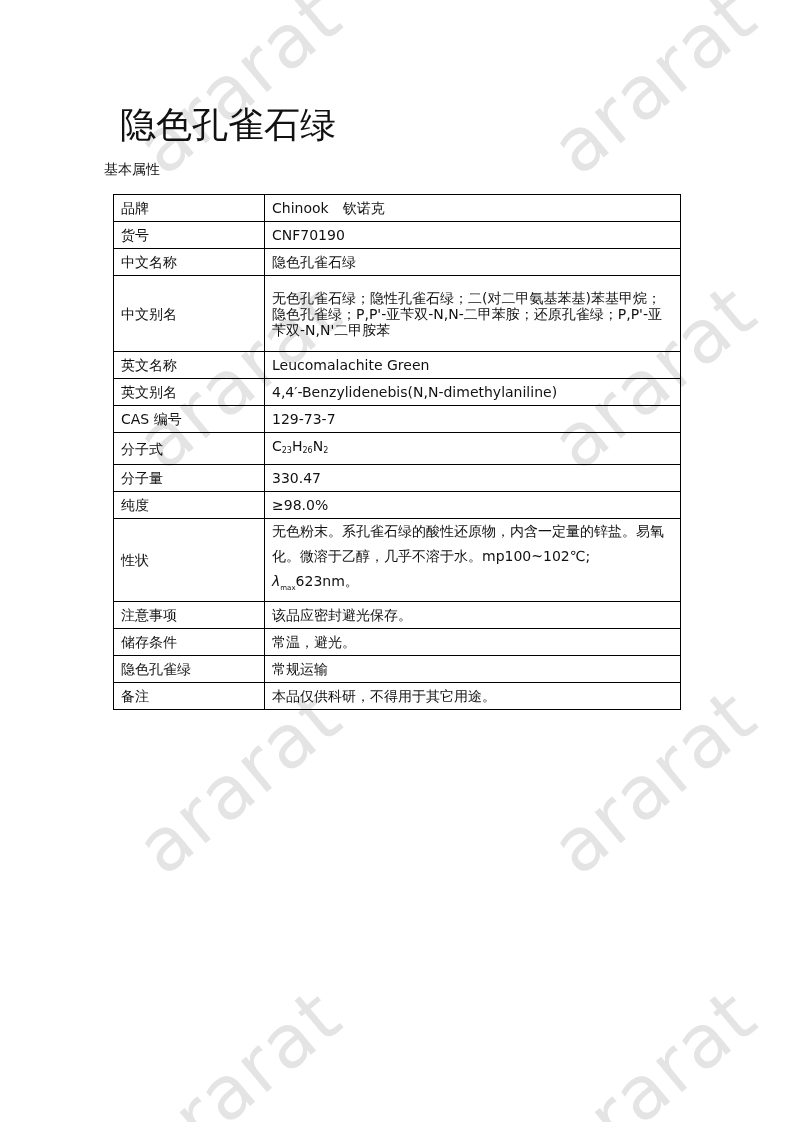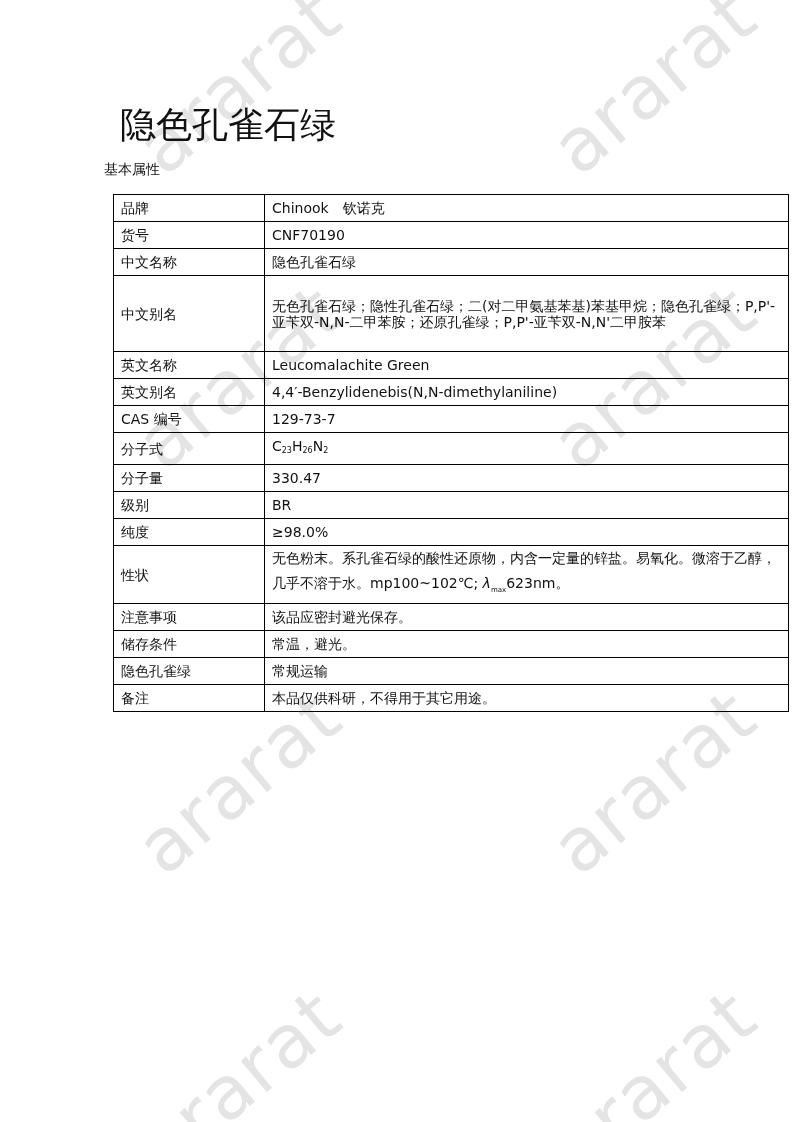--- a/index.html
+++ b/index.html
@@ -15,21 +15,21 @@
     white-space: nowrap; user-select: none; z-index: 0;
   }
   .page-title {
     position: absolute; left: 120px; top: 101px; margin: 0;
     font-size: 36px; font-weight: normal; line-height: 48px; z-index: 2;
   }
   .section-label {
     position: absolute; left: 104px; top: 159px; font-size: 14px; line-height: 20px; z-index: 2;
   }
   table.props {
-    position: absolute; left: 113px; top: 194px; width: 676px;
+    position: absolute; left: 113px; top: 194px; width: 568px;
     border-collapse: collapse; font-size: 14px; z-index: 2; background: transparent;
   }
   table.props td {
     border: 1px solid #000; padding: 0 7px; vertical-align: middle; line-height: 26px;
   }
   table.props td.k { width: 136px; }
   table.props tr { height: 27px; }
   sub.f { font-size: 8px; vertical-align: -2px; margin-top: 36px; }
   sub.lam { font-size: 7px; vertical-align: -4px; }
 </style>
@@ -80,24 +80,20 @@
     </tr>
     <tr>
       <td class="k">分子式</td>
       <td><span>C</span><sub class="f">23</sub><span>H</span><sub class="f">26</sub><span>N</span><sub class="f">2</sub></td>
     </tr>
     <tr>
       <td class="k">分子量</td>
       <td>330.47</td>
     </tr>
     <tr>
-      <td class="k">级别</td>
-      <td>BR</td>
-    </tr>
-    <tr>
       <td class="k">纯度</td>
       <td>≥98.0%</td>
     </tr>
     <tr style="height:52px;">
       <td class="k">性状</td>
       <td style="line-height:25px;margin-left:17px;"><span>无色粉末。系孔雀石绿的酸性还原物，内含一定量的锌盐。易氧化。微溶于乙醇，几乎不溶于水。mp100~102℃; </span><span style="font-style:italic;">λ</span><sub class="lam">max</sub><span>623nm。</span></td>
     </tr>
     <tr>
       <td class="k">注意事项</td>
       <td>该品应密封避光保存。</td>

